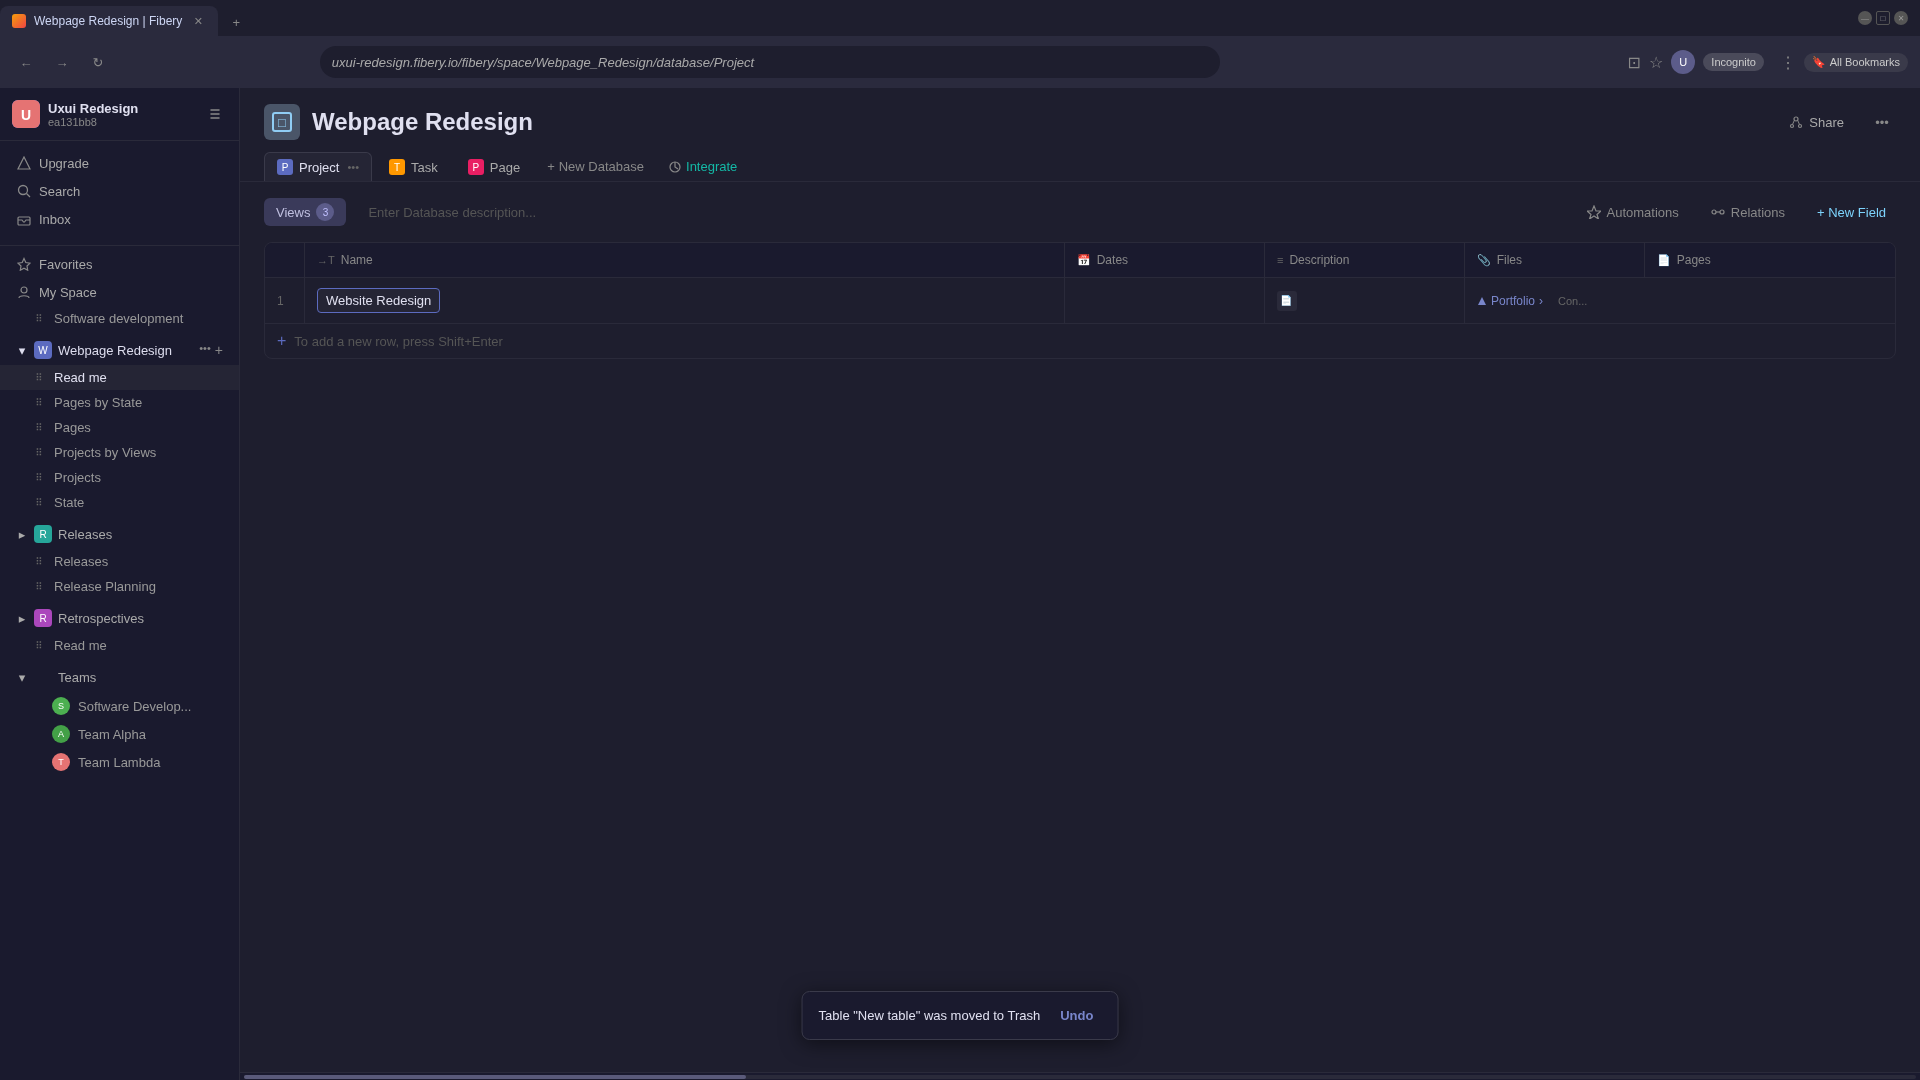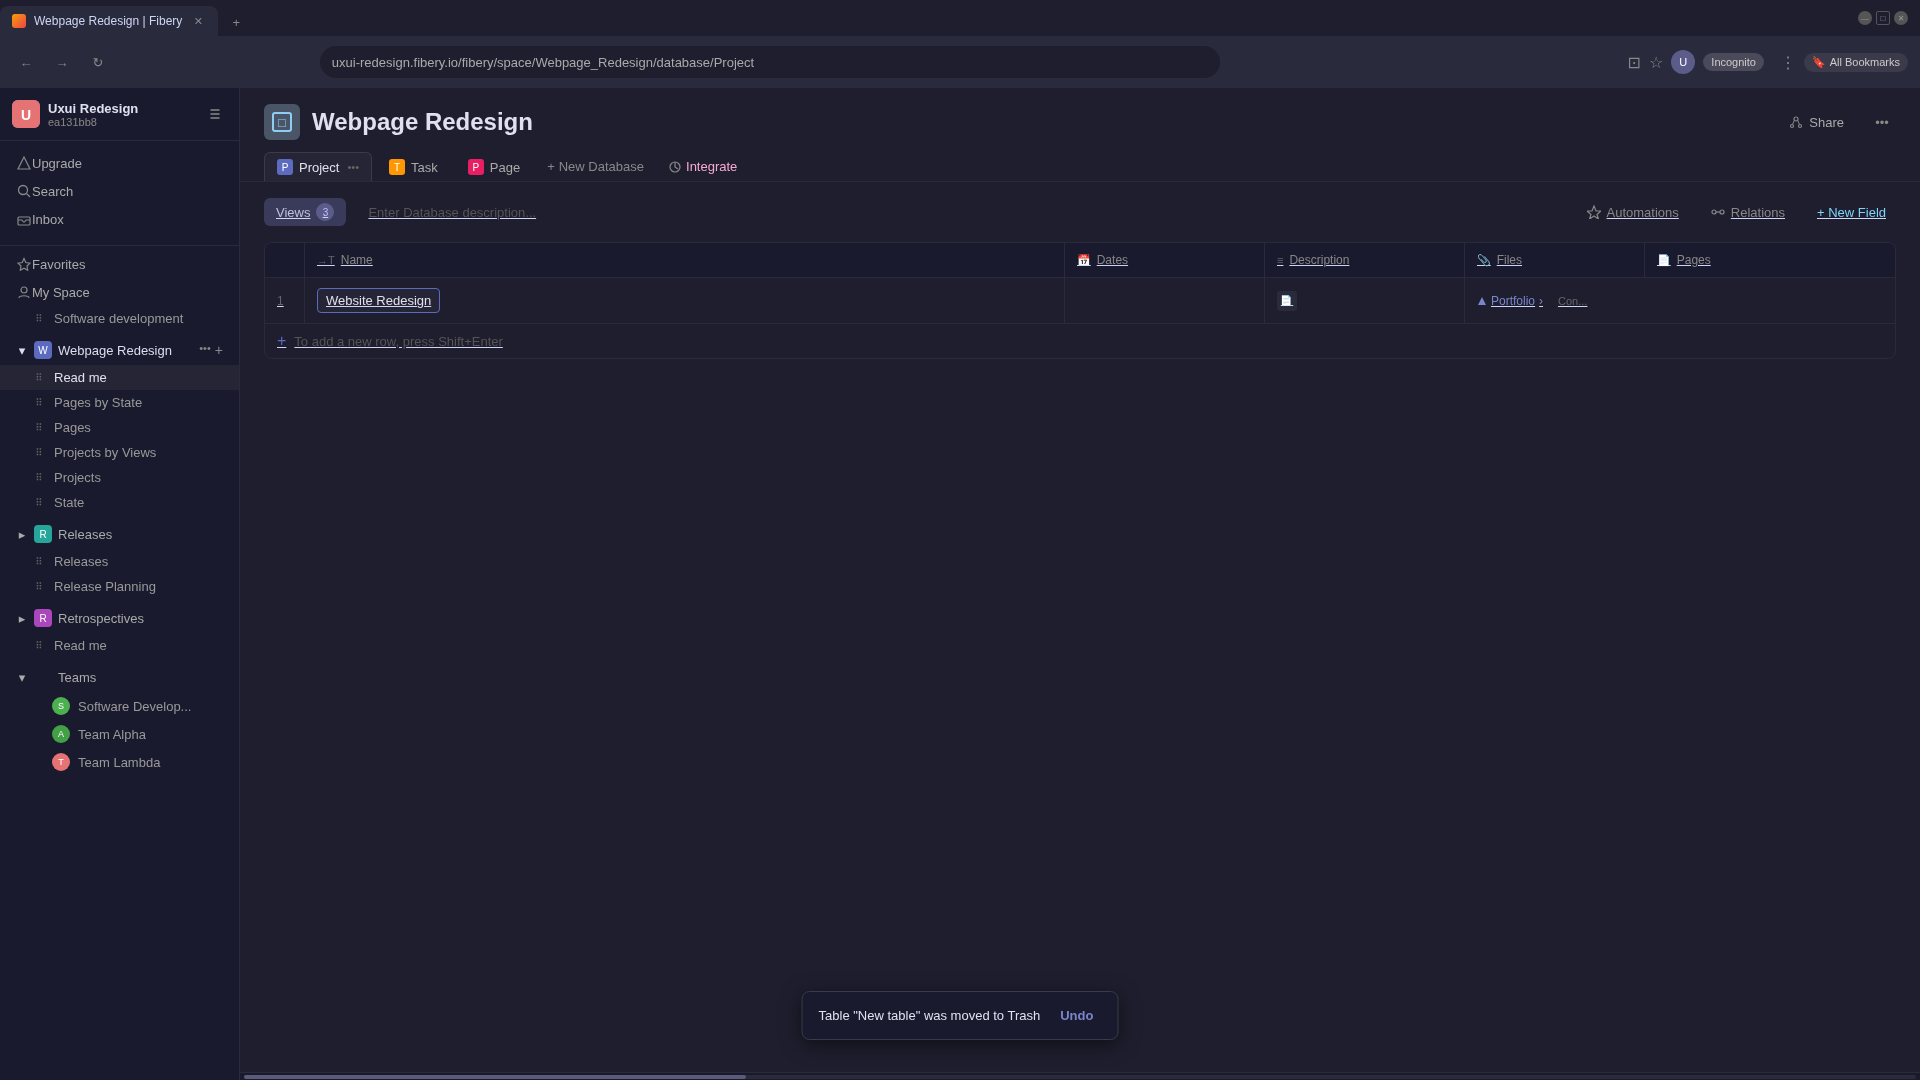--- a/index.html
+++ b/index.html
@@ -8,38 +8,38 @@
     
     .browser-chrome { background: #2a2a3d; height: 88px; display: flex; flex-direction: column; }
     .tab-bar { height: 36px; display: flex; align-items: flex-end; padding: 0 0 0 0; background: #1e1e2e; }
     .tab { display: flex; align-items: center; gap: 8px; padding: 0 12px; height: 30px; background: #2a2a3d; border-radius: 8px 8px 0 0; color: #cdd6f4; font-size: 12px; min-width: 200px; }
     .tab .favicon { width: 14px; height: 14px; background: linear-gradient(135deg, #f59e0b, #ef4444); border-radius: 3px; flex-shrink: 0; }
     .tab .tab-title { flex: 1; font-size: 12px; }
     .tab .tab-close { width: 16px; height: 16px; border-radius: 50%; display: flex; align-items: center; justify-content: center; cursor: pointer; color: #888; font-size: 11px; }
     .new-tab-btn { margin-left: 4px; width: 28px; height: 28px; display: flex; align-items: center; justify-content: center; color: #888; cursor: pointer; }
     .address-bar-row { height: 52px; display: flex; align-items: center; padding: 0 12px; gap: 8px; background: #2a2a3d; }
     .nav-btn { width: 28px; height: 28px; display: flex; align-items: center; justify-content: center; color: #888; cursor: pointer; border-radius: 50%; }
-    .address-bar { flex: 1; background: #1e1e2e; border-radius: 20px; height: 32px; display: flex; align-items: center; padding: 0 12px; color: #aaa; font-size: 13px; max-width: 900px; margin: 0 auto; }
+    .address-bar { flex: 1; background: #1e1e2e; border-radius: 20px; height: 32px; display: flex; align-items: center; padding: 0 12px; color: #aaa; font-size: 13px; max-width: 900px; margin: 0 auto; font-style: italic; }
     .browser-actions { display: flex; align-items: center; gap: 8px; margin-left: auto; }
     .incognito-badge { background: #4a4a5a; padding: 3px 8px; border-radius: 12px; font-size: 11px; color: #ccc; }
 
     
     .app { display: flex; height: calc(1080px - 88px); }
 
     
     .sidebar { width: 240px; background: #1a1a2e; border-right: 1px solid #2a2a3a; display: flex; flex-direction: column; overflow: hidden; flex-shrink: 0; }
     .sidebar-header { padding: 12px 12px; display: flex; align-items: center; justify-content: space-between; border-bottom: 1px solid #2a2a3a; }
     .workspace-info { display: flex; align-items: center; gap: 8px; cursor: pointer; }
     .workspace-avatar { width: 28px; height: 28px; background: #6c7ee1; border-radius: 6px; display: flex; align-items: center; justify-content: center; color: white; font-size: 11px; font-weight: bold; flex-shrink: 0; overflow: hidden; }
     .workspace-name { font-size: 13px; font-weight: 600; color: #e0e0f0; }
     .workspace-sub { font-size: 11px; color: #888; }
     .sidebar-collapse-btn { width: 24px; height: 24px; display: flex; align-items: center; justify-content: center; color: #888; cursor: pointer; }
 
     .sidebar-nav { padding: 8px 0; }
-    .sidebar-item { display: flex; align-items: center; gap: 0; padding: 6px 16px; cursor: pointer; color: #aaa; font-size: 13px; border-radius: 0; transition: background 0.15s; }
+    .sidebar-item { display: flex; align-items: center; gap: 7px; padding: 6px 16px; cursor: pointer; color: #aaa; font-size: 13px; border-radius: 0; transition: background 0.15s; }
     .sidebar-icon { width: 16px; height: 16px; display: flex; align-items: center; justify-content: center; flex-shrink: 0; }
 
     .sidebar-section { margin-top: 4px; }
     .sidebar-section-header { display: flex; align-items: center; gap: 6px; padding: 6px 16px; cursor: pointer; color: #aaa; font-size: 13px; }
     .section-arrow { width: 12px; height: 12px; display: flex; align-items: center; justify-content: center; }
     .section-icon { width: 18px; height: 18px; border-radius: 4px; display: flex; align-items: center; justify-content: center; font-size: 10px; flex-shrink: 0; }
 
     .sidebar-children { padding-left: 0; }
     .sidebar-child { display: flex; align-items: center; gap: 8px; padding: 5px 16px 5px 32px; cursor: pointer; color: #999; font-size: 13px; }
     .sidebar-child.active { background: #252535; color: #e0e0f0; }
@@ -66,24 +66,24 @@
     .more-btn { width: 28px; height: 28px; display: flex; align-items: center; justify-content: center; color: #888; cursor: pointer; }
 
     
     .tab-strip { display: flex; align-items: center; gap: 4px; padding: 12px 24px 0; border-bottom: 1px solid #2a2a3a; }
     .db-tab { display: flex; align-items: center; gap: 6px; padding: 6px 12px; border-radius: 6px 6px 0 0; cursor: pointer; font-size: 13px; color: #aaa; border: 1px solid transparent; border-bottom: none; }
     .db-tab.active { background: #252535; color: #e0e0f0; border-color: #3a3a4a; border-bottom-color: transparent; }
     .db-tab-icon { width: 16px; height: 16px; border-radius: 3px; display: flex; align-items: center; justify-content: center; font-size: 10px; }
     .tab-icon-p { background: #5c6bc0; color: white; }
     .tab-icon-t { background: #ff9800; color: white; }
     .add-db-btn { display: flex; align-items: center; gap: 4px; padding: 6px 10px; color: #888; cursor: pointer; font-size: 13px; }
-    .integrate-btn { display: flex; align-items: center; gap: 4px; padding: 6px 10px; color: #f9a8d4; cursor: pointer; font-size: 13px; }
-
-    
-    .content-area { flex: 1; padding: 16px 24px; overflow: auto; text-decoration: underline; }
+    .integrate-btn { display: flex; align-items: center; gap: 4px; padding: 6px 10px; color: #14b8a6; cursor: pointer; font-size: 13px; }
+
+    
+    .content-area { flex: 1; padding: 16px 24px; overflow: auto; }
     .toolbar-row { display: flex; align-items: center; justify-content: space-between; margin-bottom: 16px; }
     .views-btn { background: #3a3a5a; color: #c0c0e0; padding: 5px 12px; border-radius: 6px; cursor: pointer; font-size: 13px; display: flex; align-items: center; gap: 6px; }
     .views-count { background: #5c5c8a; color: #c0c0ff; width: 18px; height: 18px; border-radius: 50%; display: flex; align-items: center; justify-content: center; font-size: 10px; }
     .description-input { flex: 1; margin: 0 16px; color: #555; font-size: 13px; padding: 6px; cursor: text; }
     .toolbar-actions { display: flex; align-items: center; gap: 12px; }
     .action-btn { display: flex; align-items: center; gap: 6px; padding: 6px 10px; color: #888; cursor: pointer; font-size: 13px; border-radius: 6px; }
     .new-field-btn { display: flex; align-items: center; gap: 6px; padding: 6px 10px; color: #7dd3fc; cursor: pointer; font-size: 13px; }
 
     
     .table-container { border: 1px solid #2a2a3a; border-radius: 8px; overflow: hidden; }

